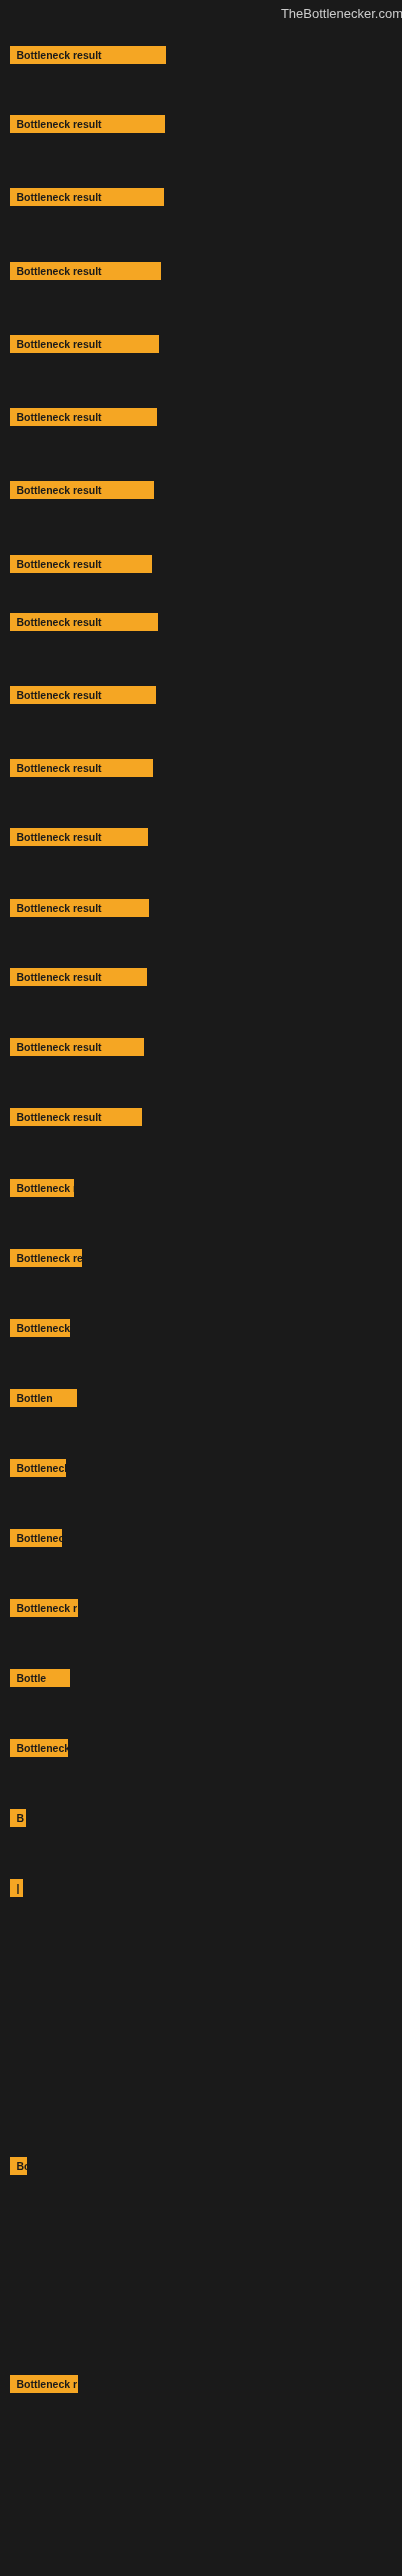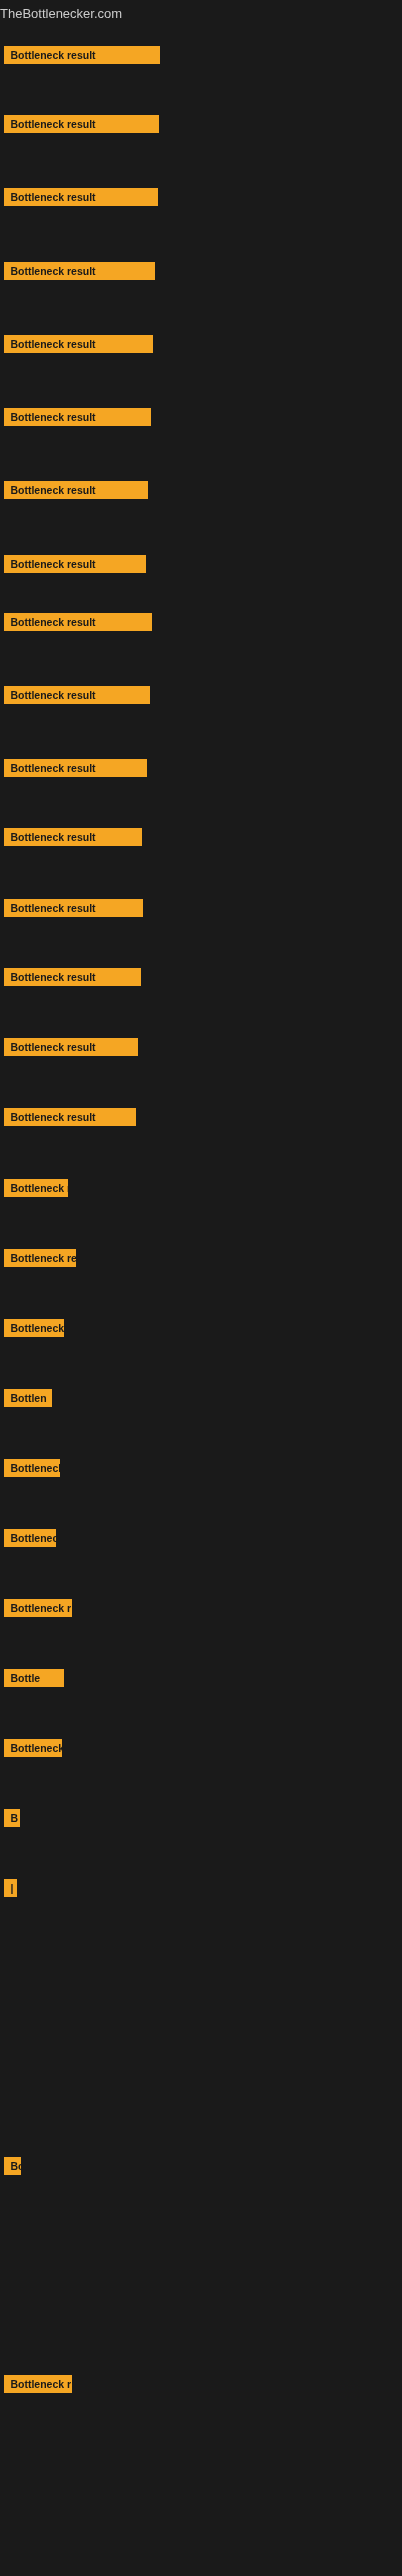--- a/index.html
+++ b/index.html
@@ -10,30 +10,30 @@
 
     body {
       width: 403px;
       min-height: 2576px;
       background-color: #1a1a1a;
       font-family: Arial, sans-serif;
       position: relative;
     }
 
     .site-title {
-      text-align: left;
+      text-align: right;
       color: #cccccc;
       font-size: 13px;
       padding: 6.4px 0;
       font-weight: normal;
     }
 
     .bottleneck-item {
       position: absolute;
-      left: 4px;
+      left: 10px;
       background-color: #f5a623;
       color: #1a1a1a;
       font-size: 10.5px;
       font-weight: bold;
       padding: 3.2px 6.4px;
       white-space: nowrap;
       overflow: hidden;
     }
   </style>
 </head>
@@ -54,21 +54,21 @@
     <div class="bottleneck-item" style="top: 686px; width: 146px;">Bottleneck result</div>
     <div class="bottleneck-item" style="top: 759px; width: 143px;">Bottleneck result</div>
     <div class="bottleneck-item" style="top: 828px; width: 138px;">Bottleneck result</div>
     <div class="bottleneck-item" style="top: 899px; width: 139px;">Bottleneck result</div>
     <div class="bottleneck-item" style="top: 968px; width: 137px;">Bottleneck result</div>
     <div class="bottleneck-item" style="top: 1038px; width: 134px;">Bottleneck result</div>
     <div class="bottleneck-item" style="top: 1108px; width: 132px;">Bottleneck result</div>
     <div class="bottleneck-item" style="top: 1179px; width: 64px;">Bottleneck r</div>
     <div class="bottleneck-item" style="top: 1249px; width: 72px;">Bottleneck res</div>
     <div class="bottleneck-item" style="top: 1319px; width: 60px;">Bottleneck</div>
-    <div class="bottleneck-item" style="top: 1389px; width: 48px;">Bottlen</div>
+    <div class="bottleneck-item" style="top: 1389px; width: 67px;">Bottlen</div>
     <div class="bottleneck-item" style="top: 1459px; width: 56px;">Bottleneck</div>
     <div class="bottleneck-item" style="top: 1529px; width: 52px;">Bottlenec</div>
     <div class="bottleneck-item" style="top: 1599px; width: 68px;">Bottleneck r</div>
     <div class="bottleneck-item" style="top: 1669px; width: 60px;">Bottle</div>
     <div class="bottleneck-item" style="top: 1739px; width: 58px;">Bottleneck</div>
     <div class="bottleneck-item" style="top: 1809px; width: 16px;">B</div>
     <div class="bottleneck-item" style="top: 1879px; width: 8px;">|</div>
     <div class="bottleneck-item" style="top: 2157px; width: 17px;">Bo</div>
     <div class="bottleneck-item" style="top: 2375px; width: 68px;">Bottleneck r</div>
   </div>

